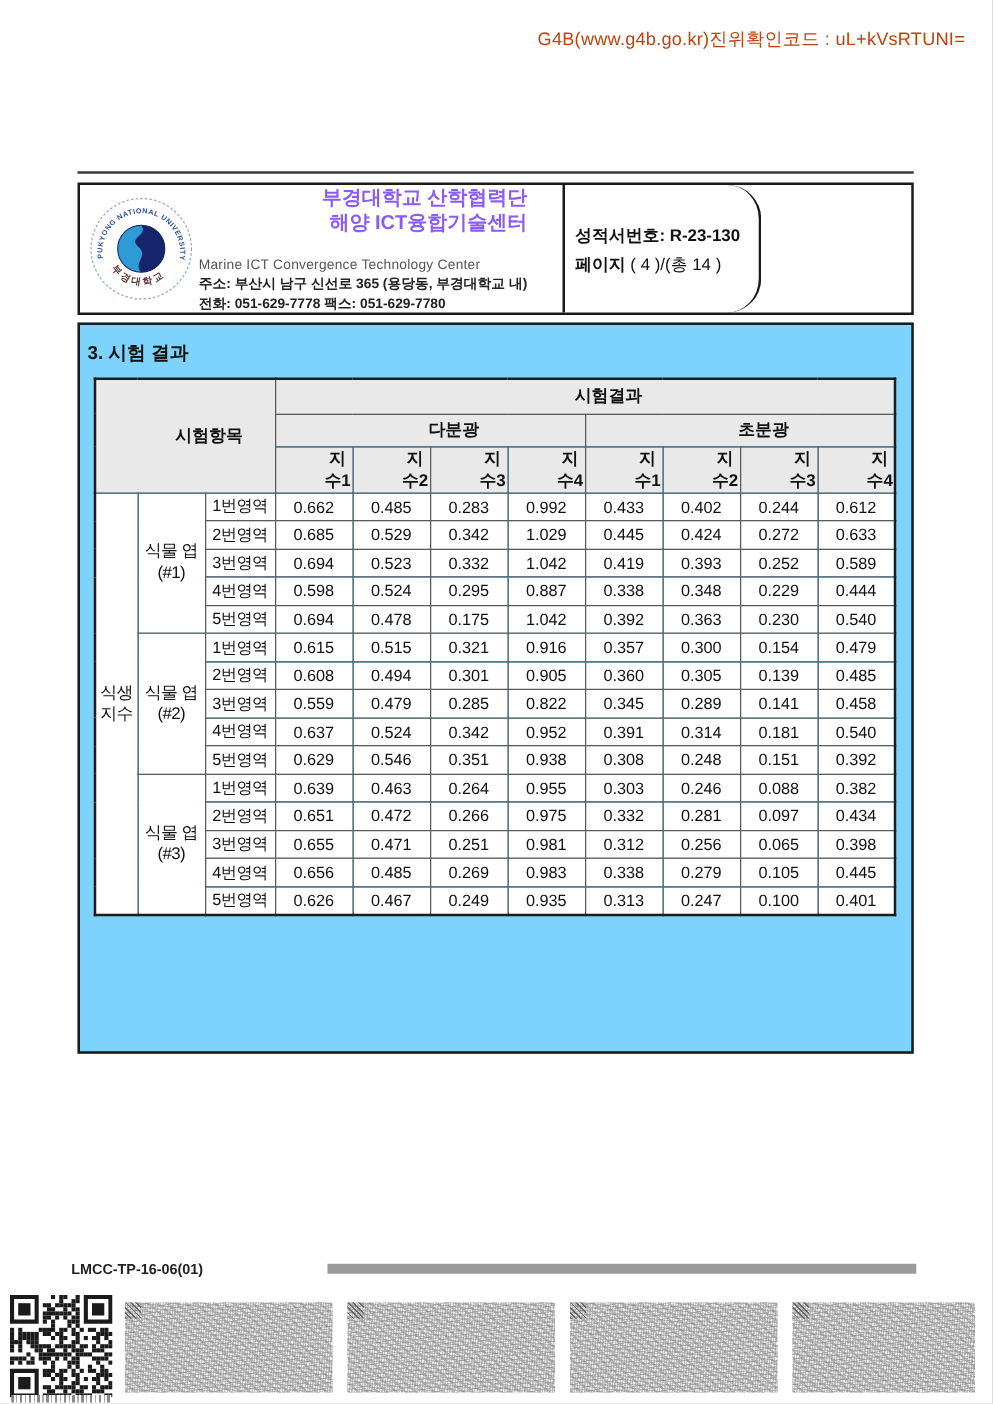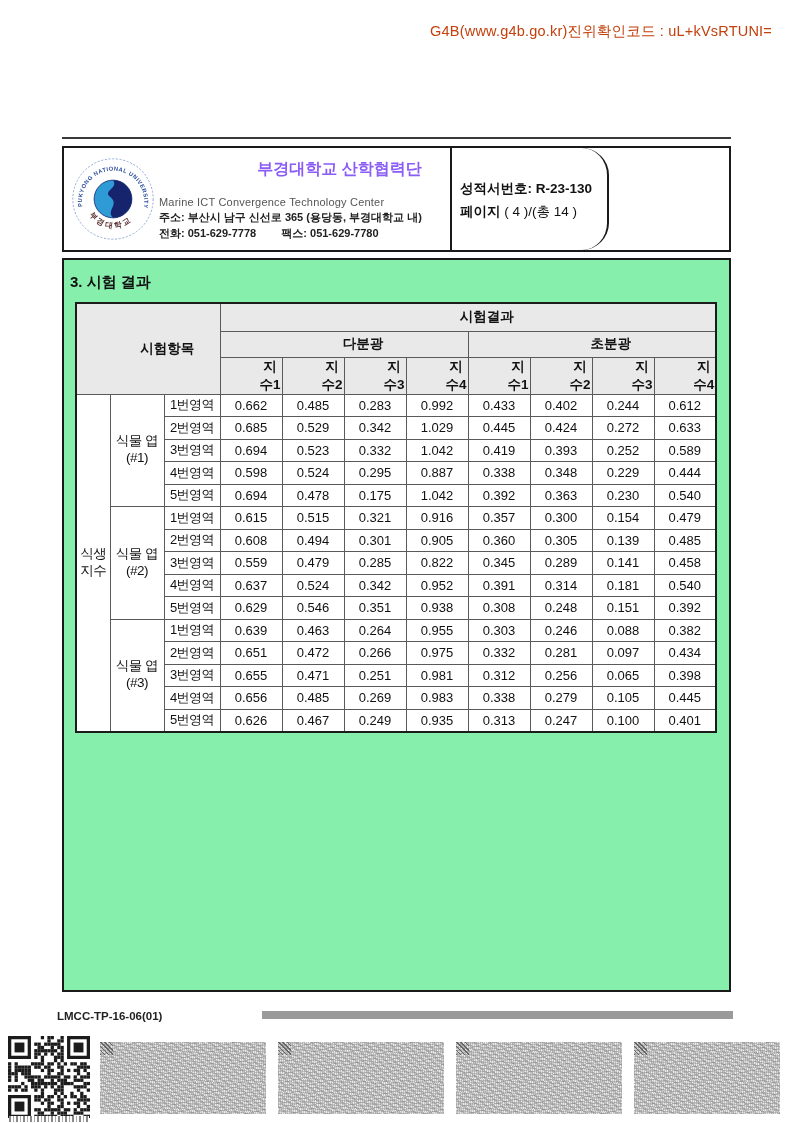--- a/index.html
+++ b/index.html
@@ -15,25 +15,25 @@
   .hb-left { width:388px; border-right:2px solid #1a1a1a; display:flex; align-items:center; padding:6px 4px 6px 8px; }
   .hb-mid { width:157px; border-right:2px solid #1a1a1a; padding:30px 4px 0 8px;border-radius:27px; }
   .hb-right { flex:1; }
 
   .logo-wrap { width:82px; height:82px; flex:0 0 82px; }
   .org-info { margin-left:5px; line-height:1.15; }
   .org-name { font-size:16px; font-weight:bold; color:#8b5cf6; line-height:1.25;text-align:right; }
   .org-eng { font-size:11px; color:#555; margin-top:17px; letter-spacing:0.2px; }
   .org-addr { font-size:11px; font-weight:bold; color:#222; margin-top:3px; }
   .org-tel { font-size:11px; font-weight:bold; color:#222; margin-top:3px; }
-  .org-tel .fax { margin-left:22px; }
+  .org-tel .fax { }
 
   .report-line { font-size:13.5px; font-weight:bold; color:#111; line-height:1.7; white-space:nowrap; }
 
-  .content-box { position:absolute; top:258px; left:62px; width:669px; height:734px; border:2px solid #1a1a1a; background:#86efac; }
+  .content-box { position:absolute; top:258px; left:62px; width:669px; height:585px; border:2px solid #1a1a1a; background:#7dd3fc; }
   .section-title { position:absolute; top:13px; left:6px; font-size:15px; font-weight:bold; color:#111; }
 
   table.results { position:absolute; top:42px; left:11px; border-collapse:collapse; table-layout:fixed; width:640px; }
   table.results td { border:1px solid #5a5a5a; text-align:center; vertical-align:middle; color:#111; overflow:hidden; }
   table.results { border:2px solid #1c1c1c; }
   td.hdr { background:#e9e9e9; font-weight:bold; font-size:13.5px;padding-left:38px; }
   tr.hrow1 { height:28px; } tr.hrow2 { height:26px; } tr.hrow3 { height:21px; }
   tbody tr { height:22.5px; }
   td.val { font-size:13px; background:#fff; }
   td.area { font-size:13px; background:#fff; letter-spacing:-0.5px; }
@@ -80,20 +80,21 @@
           <circle cx="50" cy="50" r="23" fill="#2e9bd6"></circle>
           <path d="M50 27 A 23 23 0 0 1 50 73 C 41 63 59 57 46 47 C 38 39 57 37 50 27 Z" fill="#16246e"></path>
           <circle cx="50" cy="50" r="23" fill="none" stroke="#16246e" stroke-width="1"></circle>
           <text font-size="9.5" fill="#5c3434" font-weight="bold">
             <textPath href="#arcB" startOffset="4%">부 경 대 학 교</textPath>
           </text>
         </svg>
       </div>
       <div class="org-info">
         <div class="org-name">부경대학교 산학협력단</div>
+        <div class="org-name">해양 ICT융합기술센터</div>
         <div class="org-eng">Marine ICT Convergence Technology Center</div>
         <div class="org-addr">주소: 부산시 남구 신선로 365 (용당동, 부경대학교 내)</div>
         <div class="org-tel">
           <span>전화: 051-629-7778</span>
           <span class="fax">팩스:  051-629-7780</span>
         </div>
       </div>
     </div>
     <div class="hb-mid">
       <div class="report-line">

